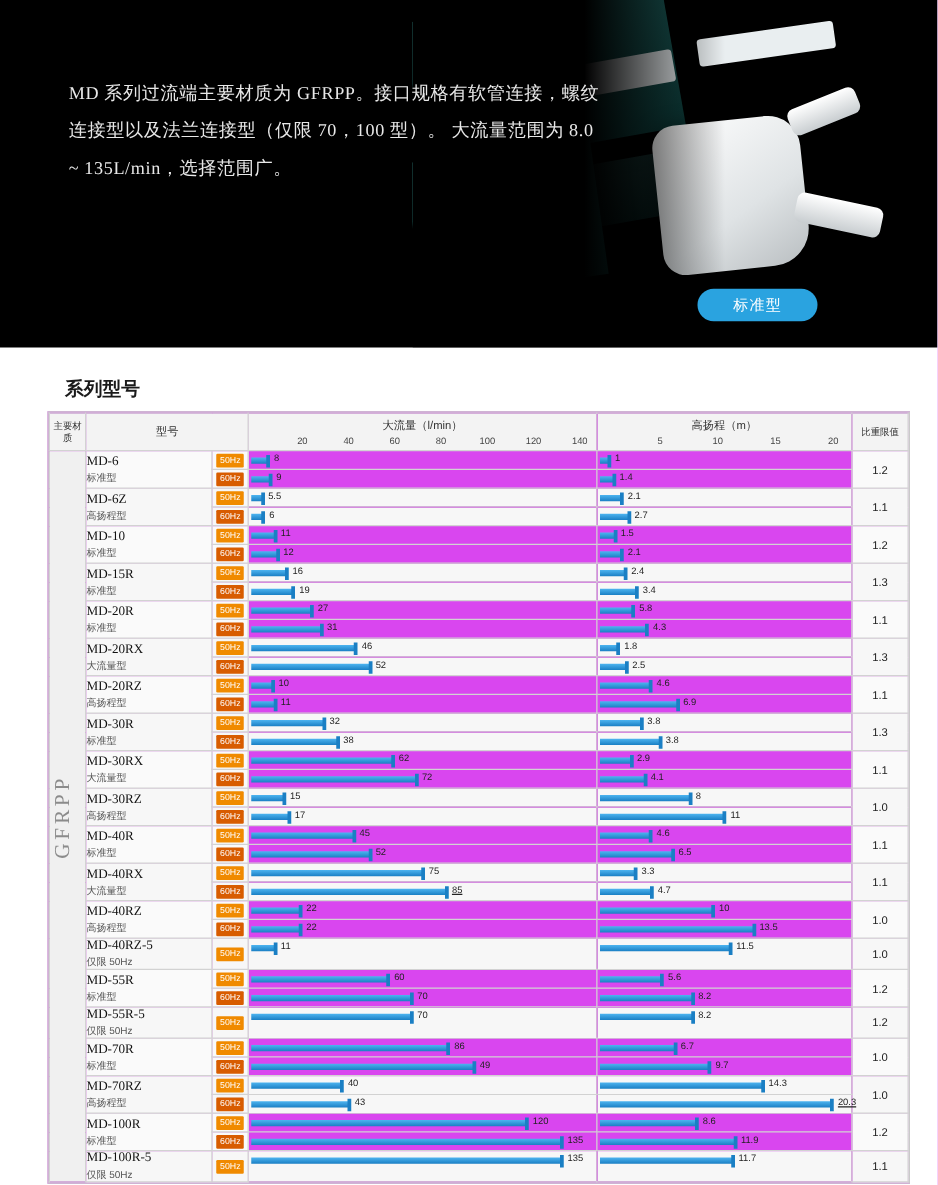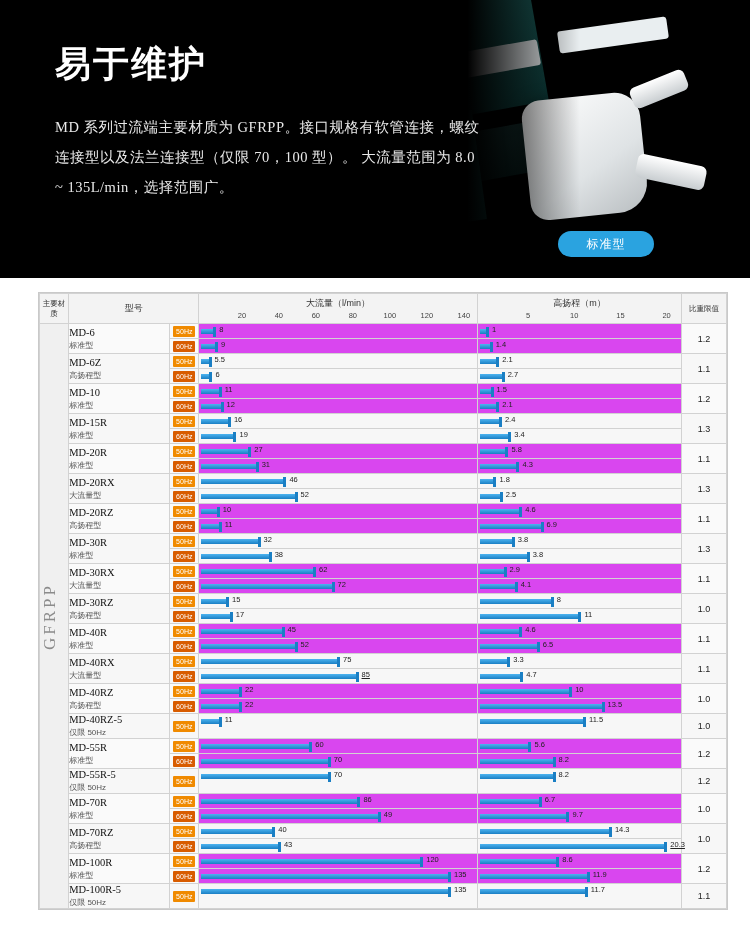--- a/index.html
+++ b/index.html
@@ -184,28 +184,28 @@
       <div class="pump-a-label"></div>
       <div class="pump-b"></div>
       <div class="pump-b-label"></div>
       <div class="head-white"></div>
       <div class="nozzle-1"></div>
       <div class="nozzle-2"></div>
       <div class="hero-fade"></div>
     </div>
 
     <div class="hero-text">
-      <div class="hero-h1">易于维护</div>
       <div class="hero-body">MD 系列过流端主要材质为 GFRPP。接口规格有软管连接，螺纹连接型以及法兰连接型（仅限 70，100 型）。  大流量范围为 8.0 ~ 135L/min，选择范围广。</div>
     </div>
 
     <div class="badge">标准型</div>
   </div>
 
   <div class="section">
+    <div class="section-title">系列型号</div>
 
     <div class="table-wrap">
       <table class="spec">
         <colgroup>
           <col class="col-mat">
             <col class="col-model">
             <col style="width:26px">
           <col class="col-flow">
             <col class="col-head">
             <col class="col-sg">

